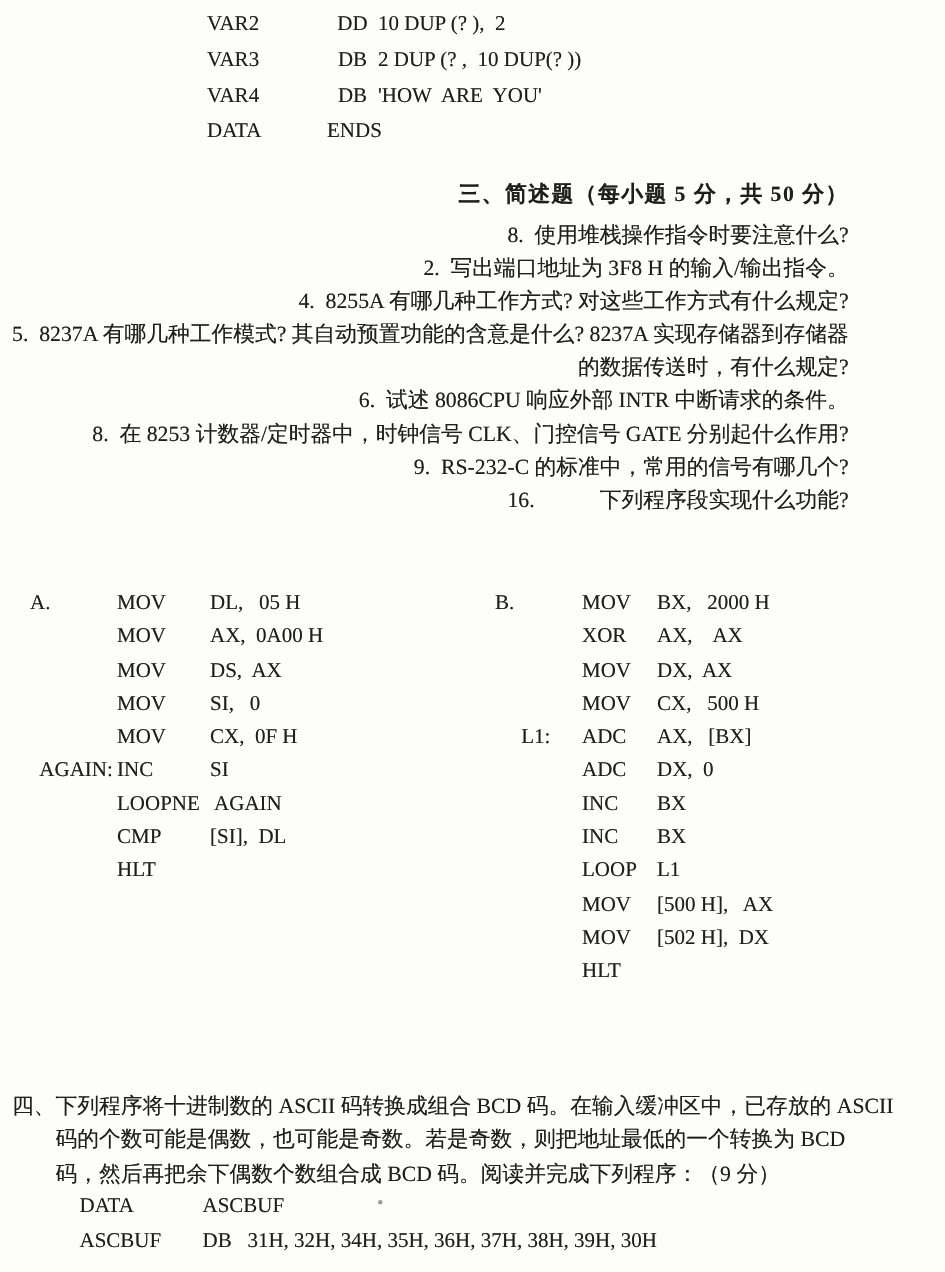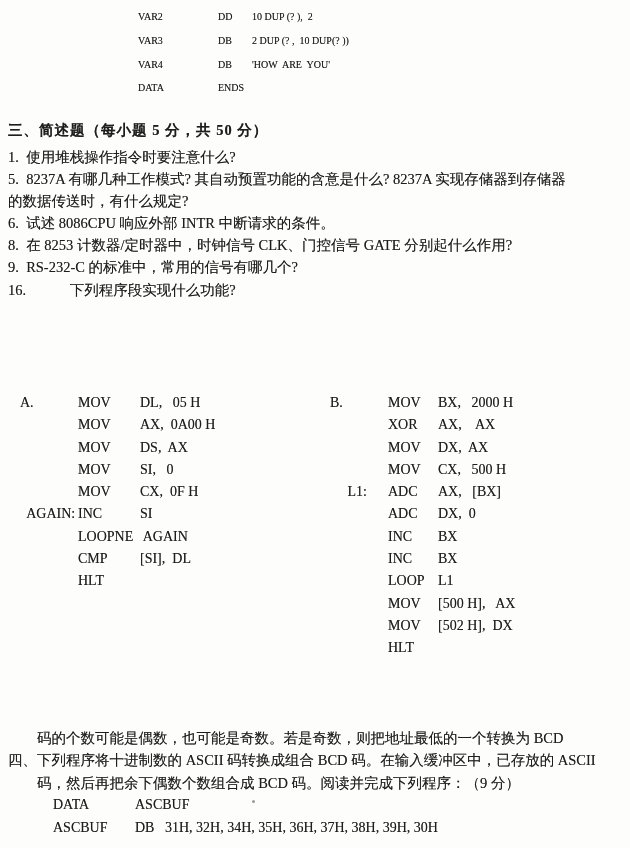--- a/index.html
+++ b/index.html
@@ -9,31 +9,31 @@
     margin:0 auto;
     background:#fdfdfc;
     overflow:hidden;
     font-family:"Liberation Serif","DejaVu Serif",serif;
     color:#1e1e1e;
     text-shadow:0 0 .4px rgba(30,30,30,.55);
   }
   .abs{position:absolute;}
 
   
-  .top-listing{left:138px;top:5px;font-size:10px;}
+  .top-listing{left:138px;top:5px;font-size:14px;}
   .top-listing .crow{line-height:23.8px;}
 
   
   .crow{display:flex;white-space:pre;}
   .cl,.cm,.co{white-space:pre;}
   .top-listing .cl{flex:0 0 80px;}
-  .top-listing .cm{flex:0 0 34px;}
-
-  
-  .sec3{left:8px;top:118px;}
+  .top-listing .cm{flex:0 0 34px;text-align:center;}
+
+  
+  .sec3{left:8px;top:118px;text-align:right;}
   .sec3-heading{
     font-size:14.5px;font-weight:700;
     line-height:24px;margin-bottom:4px;white-space:pre;
     letter-spacing:1px;
   }
   .q{font-size:14.5px;line-height:22.1px;white-space:pre;}
 
   
   .prog{font-size:14px;}
   .prog .crow{line-height:22.3px;}
@@ -78,21 +78,23 @@
     </div>
     <div class="crow">
       <span class="cl">DATA</span>
       <span class="cm">ENDS</span>
       <span class="co"></span>
     </div>
   </div>
 
   <div class="abs sec3">
     <div class="sec3-heading">三、简述题（每小题 5 分，共 50 分）</div>
-    <div class="q">1.  使用堆栈操作指令时要注意什么?</div>
+    <div class="q">8.  使用堆栈操作指令时要注意什么?</div>
+    <div class="q">2.  写出端口地址为 3F8 H 的输入/输出指令。</div>
+    <div class="q">4.  8255A 有哪几种工作方式? 对这些工作方式有什么规定?</div>
     <div class="q">5.  8237A 有哪几种工作模式? 其自动预置功能的含意是什么? 8237A 实现存储器到存储器</div>
     <div class="q">的数据传送时，有什么规定?</div>
     <div class="q">6.  试述 8086CPU 响应外部 INTR 中断请求的条件。</div>
     <div class="q">8.  在 8253 计数器/定时器中，时钟信号 CLK、门控信号 GATE 分别起什么作用?</div>
     <div class="q">9.  RS-232-C 的标准中，常用的信号有哪几个?</div>
     <div class="q">16.            下列程序段实现什么功能?</div>
   </div>
 
   <div class="abs prog prog-a">
     <div class="crow">
@@ -199,22 +201,22 @@
       <span class="co">[502 H],  DX</span>
     </div>
     <div class="crow">
       <span class="cl"></span>
       <span class="cm">HLT</span>
       <span class="co"></span>
     </div>
   </div>
 
   <div class="abs sec4">
+    <div class="p">四、下列程序将十进制数的 ASCII 码转换成组合 BCD 码。在输入缓冲区中，已存放的 ASCII</div>
     <div class="p indent">码的个数可能是偶数，也可能是奇数。若是奇数，则把地址最低的一个转换为 BCD</div>
-    <div class="p">四、下列程序将十进制数的 ASCII 码转换成组合 BCD 码。在输入缓冲区中，已存放的 ASCII</div>
     <div class="p indent">码，然后再把余下偶数个数组合成 BCD 码。阅读并完成下列程序：（9 分）</div>
     <div class="sec4-code">
       <div class="crow">
         <span class="cl">DATA</span>
         <span class="co">ASCBUF</span>
       </div>
       <div class="crow">
         <span class="cl">ASCBUF</span>
         <span class="co">DB   31H, 32H, 34H, 35H, 36H, 37H, 38H, 39H, 30H</span>
       </div>

